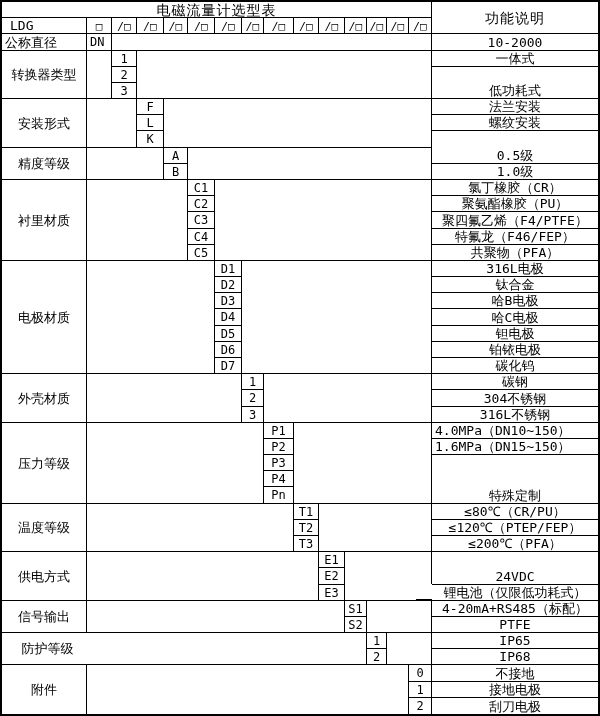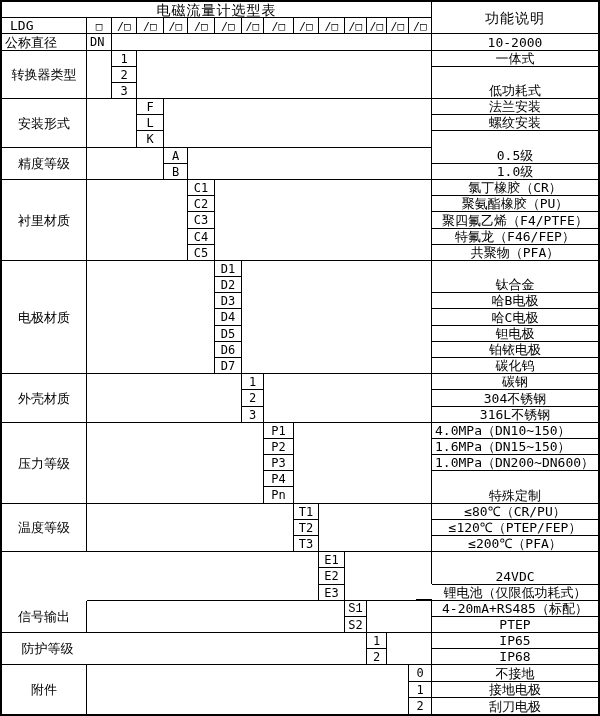--- a/index.html
+++ b/index.html
@@ -100,20 +100,21 @@
     <div class="cell" style="left: 0px; top: 259px; width: 85px; height: 113px;">电极材质</div>
     <div class="cell" style="left: 85px; top: 259px; width: 128px; height: 113px;"></div>
     <div class="cell code" style="left: 213px; top: 259px; width: 27px; height: 16px;">D1</div>
     <div class="cell code" style="left: 213px; top: 275px; width: 27px; height: 16px;">D2</div>
     <div class="cell code" style="left: 213px; top: 291px; width: 27px; height: 16px;">D3</div>
     <div class="cell code" style="left: 213px; top: 307px; width: 27px; height: 17px;">D4</div>
     <div class="cell code" style="left: 213px; top: 324px; width: 27px; height: 16px;">D5</div>
     <div class="cell code" style="left: 213px; top: 340px; width: 27px; height: 16px;">D6</div>
     <div class="cell code" style="left: 213px; top: 356px; width: 27px; height: 16px;">D7</div>
     <div class="cell" style="left: 240px; top: 259px; width: 190px; height: 113px;"></div>
+    <div class="cell no-r" style="left: 430px; top: 259px; width: 166px; height: 16px;">316L电极</div>
     <div class="cell no-r" style="left: 430px; top: 275px; width: 166px; height: 16px;">钛合金</div>
     <div class="cell no-r" style="left: 430px; top: 291px; width: 166px; height: 16px;">哈B电极</div>
     <div class="cell no-r" style="left: 430px; top: 307px; width: 166px; height: 17px;">哈C电极</div>
     <div class="cell no-r" style="left: 430px; top: 324px; width: 166px; height: 16px;">钽电极</div>
     <div class="cell no-r" style="left: 430px; top: 340px; width: 166px; height: 16px;">铂铱电极</div>
     <div class="cell no-r" style="left: 430px; top: 356px; width: 166px; height: 16px;">碳化钨</div>
     <div class="cell" style="left: 0px; top: 372px; width: 85px; height: 49px;">外壳材质</div>
     <div class="cell" style="left: 85px; top: 372px; width: 155px; height: 49px;"></div>
     <div class="cell code" style="left: 240px; top: 372px; width: 22px; height: 16px;">1</div>
     <div class="cell code" style="left: 240px; top: 388px; width: 22px; height: 17px;">2</div>
@@ -125,46 +126,46 @@
     <div class="cell" style="left: 0px; top: 421px; width: 85px; height: 81px;">压力等级</div>
     <div class="cell" style="left: 85px; top: 421px; width: 177px; height: 81px;"></div>
     <div class="cell code" style="left: 262px; top: 421px; width: 30px; height: 16px;">P1</div>
     <div class="cell code" style="left: 262px; top: 437px; width: 30px; height: 16px;">P2</div>
     <div class="cell code" style="left: 262px; top: 453px; width: 30px; height: 16px;">P3</div>
     <div class="cell code" style="left: 262px; top: 469px; width: 30px; height: 16px;">P4</div>
     <div class="cell code" style="left: 262px; top: 485px; width: 30px; height: 17px;">Pn</div>
     <div class="cell" style="left: 292px; top: 421px; width: 138px; height: 81px;"></div>
     <div class="cell left no-r" style="left: 430px; top: 421px; width: 166px; height: 16px;">4.0MPa（DN10~150）</div>
     <div class="cell left no-r" style="left: 430px; top: 437px; width: 166px; height: 16px;">1.6MPa（DN15~150）</div>
-    <div class="cell left no-r" style="left: 430px; top: 453px; width: 166px; height: 16px;">1.0MPa（DN200~DN600）</div>
     <div class="cell no-r" style="left: 430px; top: 485px; width: 166px; height: 17px;">特殊定制</div>
     <div class="cell" style="left: 0px; top: 502px; width: 85px; height: 48px;">温度等级</div>
     <div class="cell" style="left: 85px; top: 502px; width: 207px; height: 48px;"></div>
     <div class="cell code" style="left: 292px; top: 502px; width: 25px; height: 16px;">T1</div>
     <div class="cell code" style="left: 292px; top: 518px; width: 25px; height: 16px;">T2</div>
     <div class="cell code" style="left: 292px; top: 534px; width: 25px; height: 16px;">T3</div>
     <div class="cell" style="left: 317px; top: 502px; width: 113px; height: 48px;"></div>
     <div class="cell no-r" style="left: 430px; top: 502px; width: 166px; height: 16px;">≤80℃（CR/PU）</div>
     <div class="cell no-r" style="left: 430px; top: 518px; width: 166px; height: 16px;">≤120℃（PTEP/FEP）</div>
     <div class="cell no-r" style="left: 430px; top: 534px; width: 166px; height: 16px;">≤200℃（PFA）</div>
+    <div class="cell" style="left: 0px; top: 550px; width: 85px; height: 49px;">供电方式</div>
     <div class="cell" style="left: 85px; top: 550px; width: 232px; height: 49px;"></div>
     <div class="cell code" style="left: 317px; top: 550px; width: 26px; height: 16px;">E1</div>
     <div class="cell code" style="left: 317px; top: 566px; width: 26px; height: 17px;">E2</div>
     <div class="cell code" style="left: 317px; top: 583px; width: 26px; height: 16px;">E3</div>
     <div class="cell" style="left: 343px; top: 550px; width: 87px; height: 49px;"></div>
     <div class="cell no-r" style="left: 414px; top: 550px; width: 166px; height: 16px; margin-top: 32px;">220VAC</div>
     <div class="cell no-r" style="left: 430px; top: 566px; width: 166px; height: 17px;">24VDC</div>
     <div class="cell no-r" style="left: 430px; top: 583px; width: 166px; height: 16px;">锂电池（仅限低功耗式）</div>
     <div class="cell" style="left: 0px; top: 599px; width: 85px; height: 32px;">信号输出</div>
     <div class="cell" style="left: 85px; top: 599px; width: 258px; height: 32px;"></div>
-    <div class="cell code" style="left: 343px; top: 599px; width: 22px; height: 16px; font-family: Liberation Mono, monospace;">S1</div>
+    <div class="cell code" style="left: 343px; top: 599px; width: 22px; height: 16px;">S1</div>
     <div class="cell code" style="left: 343px; top: 615px; width: 22px; height: 16px;">S2</div>
     <div class="cell" style="left: 365px; top: 599px; width: 65px; height: 32px;"></div>
     <div class="cell no-r" style="left: 430px; top: 599px; width: 166px; height: 16px;">4-20mA+RS485（标配）</div>
-    <div class="cell no-r" style="left: 430px; top: 615px; width: 166px; height: 16px;">PTEP</div>
+    <div class="cell no-r" style="left: 430px; top: 615px; width: 166px; height: 16px;">PTFE</div>
     <div class="cell" style="left: 0px; top: 631px; width: 92px; height: 32px;">防护等级</div>
     <div class="cell" style="left: 85px; top: 631px; width: 280px; height: 32px;"></div>
     <div class="cell code" style="left: 365px; top: 631px; width: 20px; height: 16px;">1</div>
     <div class="cell code" style="left: 365px; top: 647px; width: 20px; height: 16px;">2</div>
     <div class="cell" style="left: 385px; top: 631px; width: 45px; height: 32px;"></div>
     <div class="cell no-r" style="left: 430px; top: 631px; width: 166px; height: 16px;">IP65</div>
     <div class="cell no-r" style="left: 430px; top: 647px; width: 166px; height: 16px;">IP68</div>
     <div class="cell no-b" style="left: 0px; top: 663px; width: 85px; height: 49px;">附件</div>
     <div class="cell no-b" style="left: 85px; top: 663px; width: 322px; height: 49px;"></div>
     <div class="cell code" style="left: 407px; top: 663px; width: 23px; height: 17px;">0</div>

